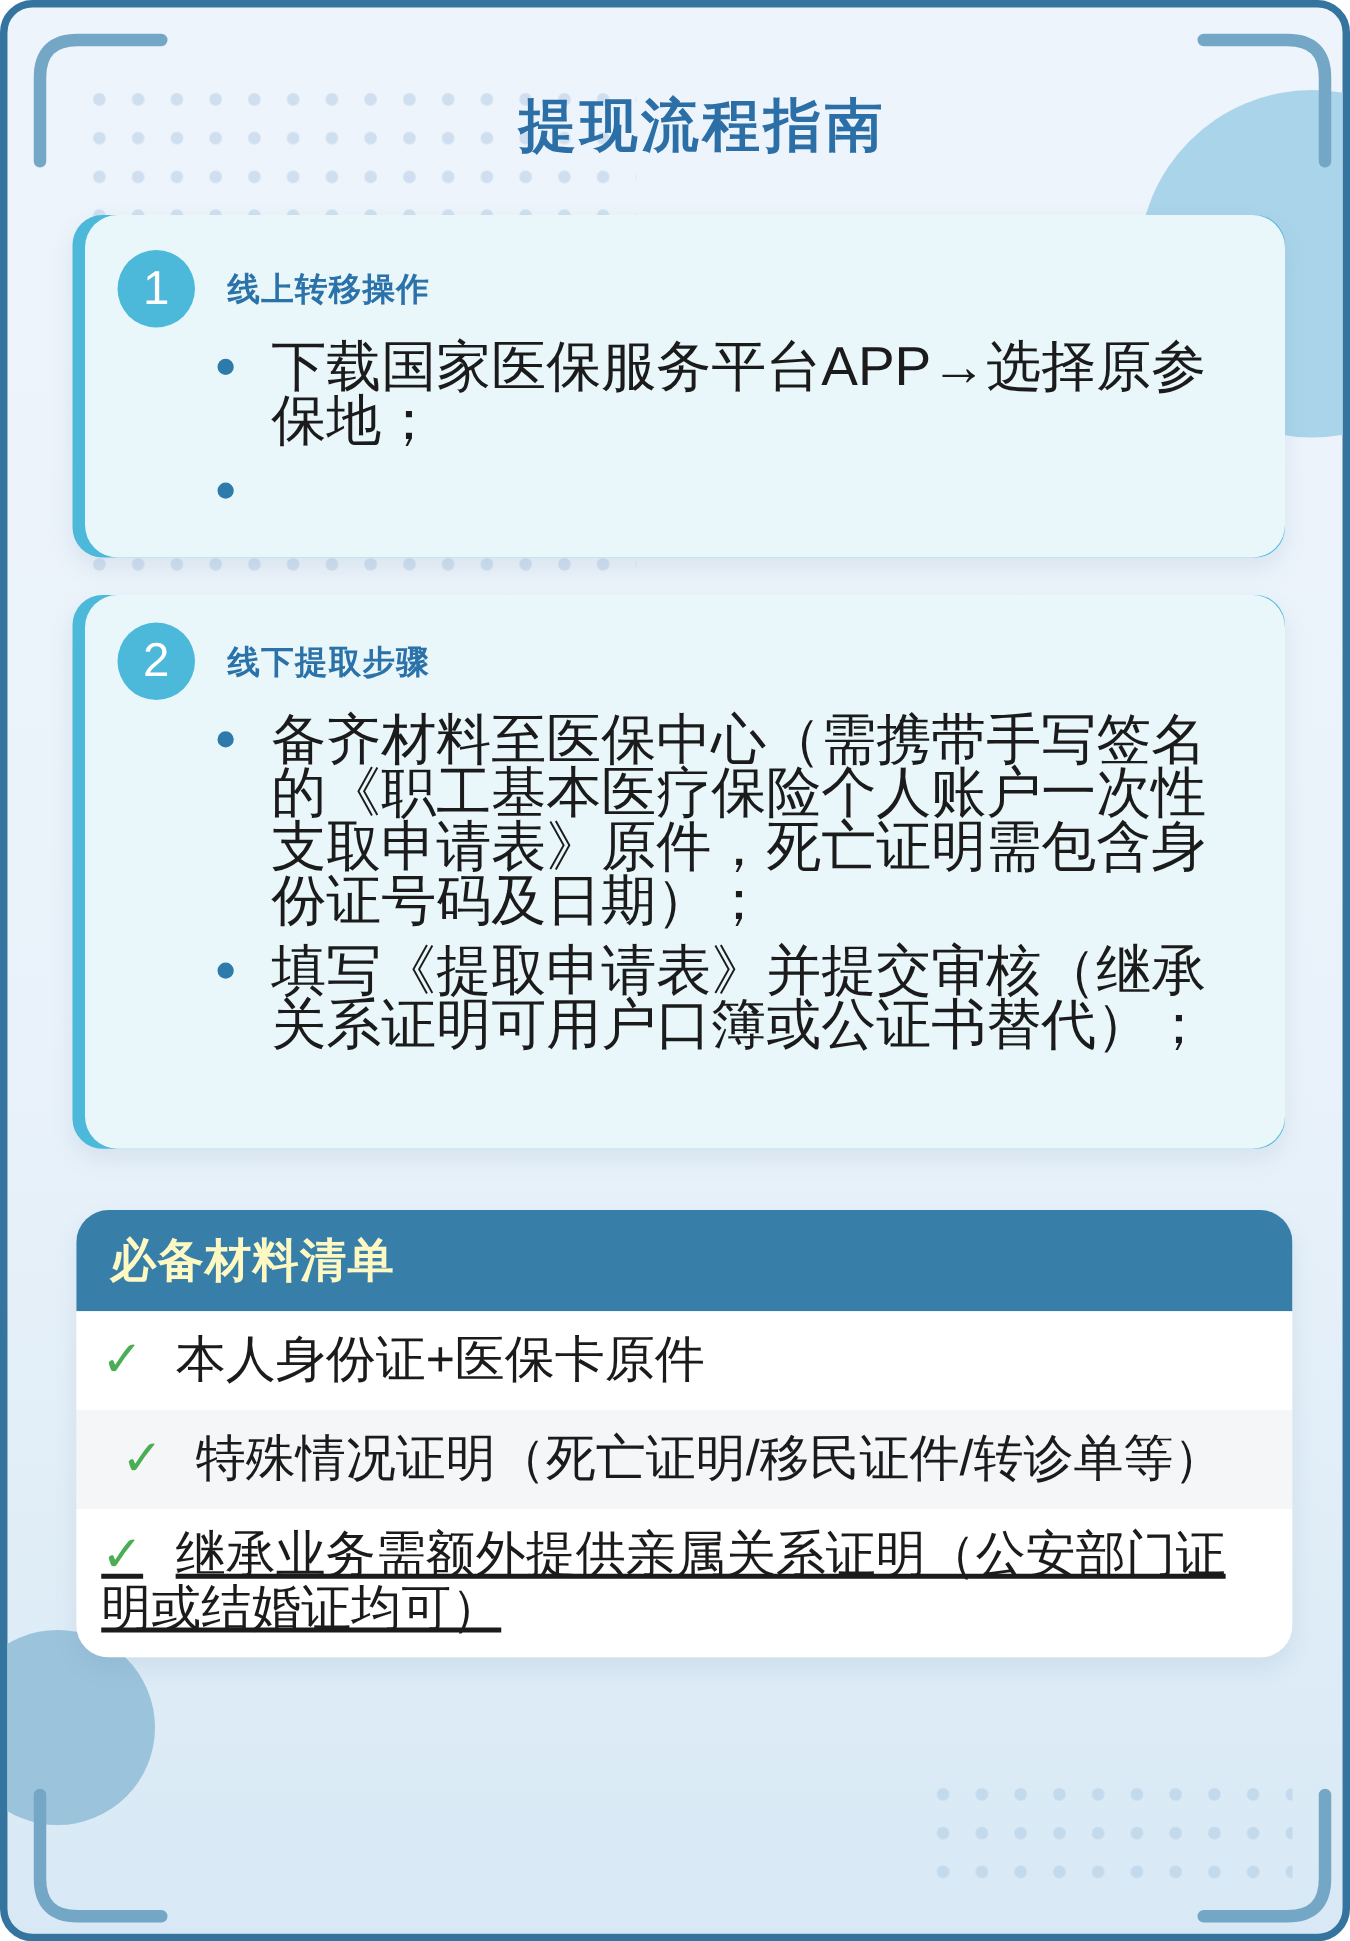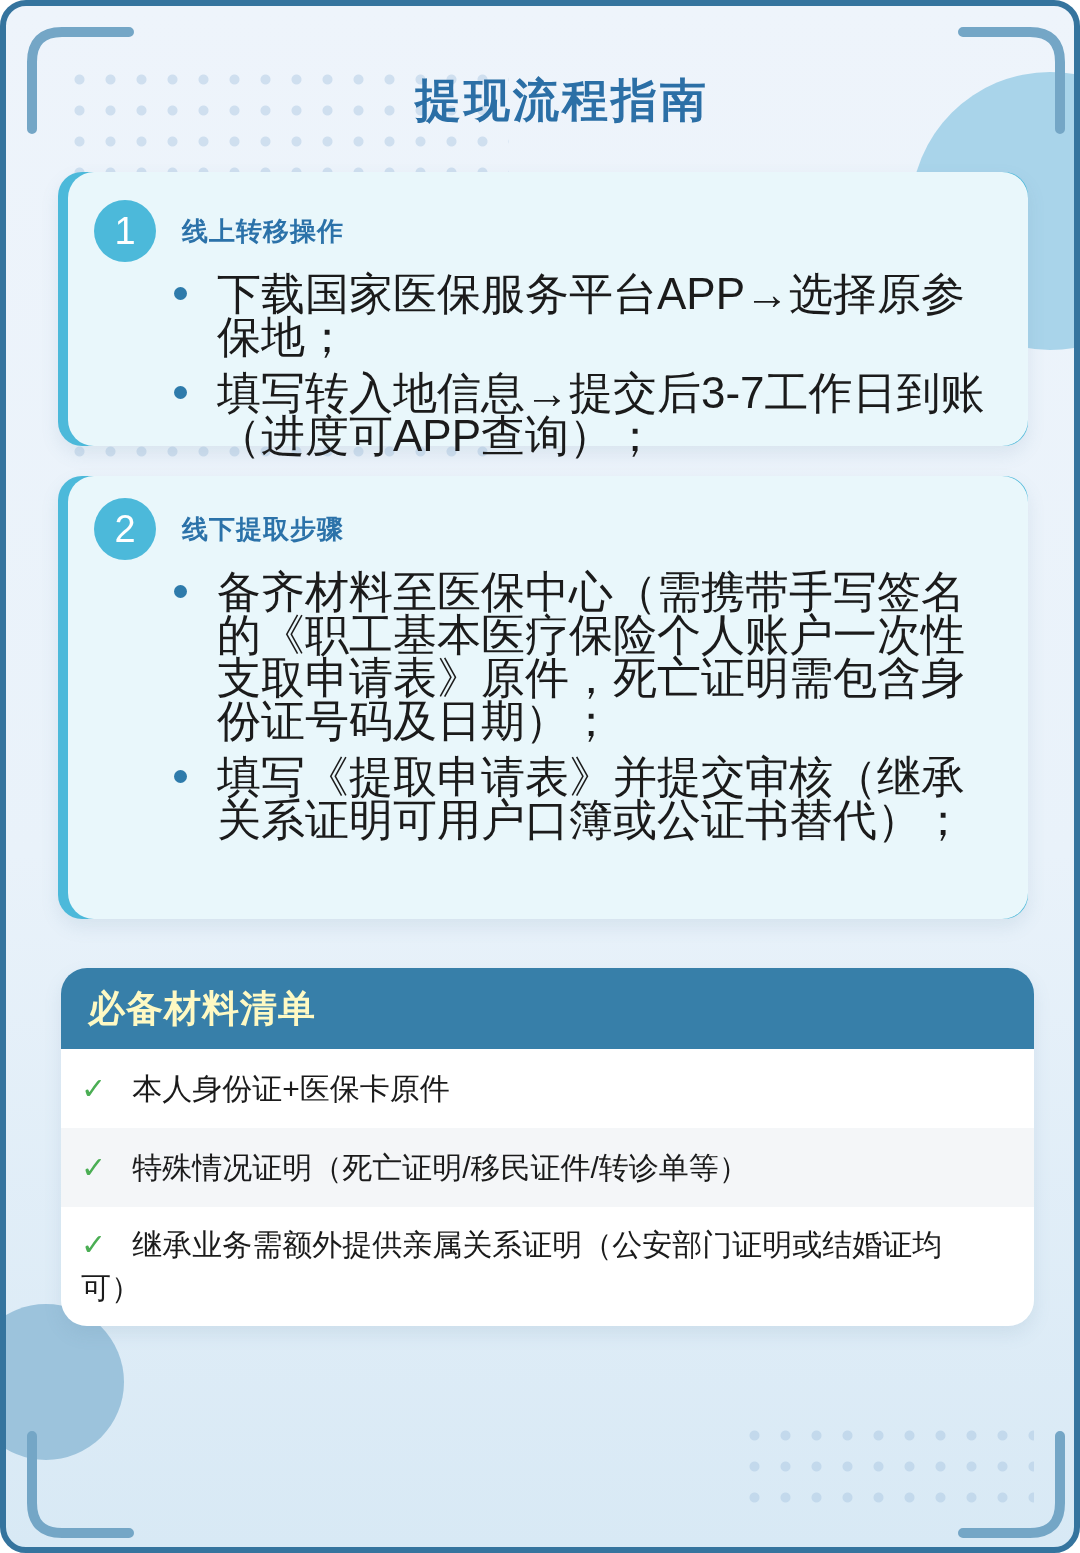--- a/index.html
+++ b/index.html
@@ -65,25 +65,25 @@
   
   .checklist{
     position:absolute;z-index:1;left:55px;top:962px;width:973px;
     border-radius:26px;overflow:hidden;
     box-shadow:0 8px 18px rgba(90,130,165,0.13);
   }
   .checklist-header{
     height:81px;background:#377fa9;display:flex;align-items:center;
     padding-left:27px;color:#fef9c3;font-size:37px;font-weight:700;letter-spacing:1px;
   }
-  .check-row{font-size:30px;line-height:43px;color:#1b1b1b;}
+  .check-row{font-size:40px;line-height:43px;color:#1b1b1b;}
   .check-row p{margin:0;padding:18px 48px 18px 20px;}
   .row-odd{background:#ffffff;}
-  .row-even{background:#f4f6f8;}
-  .row-tall p{padding-top:16px;padding-bottom:17px;}
+  .row-even{background:#f4f6f8;padding-left:16px;}
+  .row-tall p{padding-top:16px;padding-bottom:17px;text-decoration:underline;}
   .check-icon{color:#4bae54;font-weight:700;margin-right:26px;}
   
   .footer{
     position:absolute;z-index:2;left:0;top:1448px;width:100%;
     text-align:center;font-size:31px;color:#8fa0af;letter-spacing:1px;
   }
 </style>
 </head>
 <body>
 
@@ -115,21 +115,20 @@
         <div class="step-num">1</div>
         <div class="step-heading">线上转移操作</div>
       </div>
       <ul class="bullets">
         <li>
           <span class="bullet-dot"></span>
           <span class="bullet-text">下载国家医保服务平台APP→选择原参保地；</span>
         </li>
         <li>
           <span class="bullet-dot"></span>
-          <span class="bullet-text">填写转入地信息→提交后3-7工作日到账（进度可APP查询）；</span>
         </li>
       </ul>
     </div>
   </div>
 
   <div class="step-card card-2">
     <div class="card-inner">
       <div class="step-head">
         <div class="step-num">2</div>
         <div class="step-heading">线下提取步骤</div>

